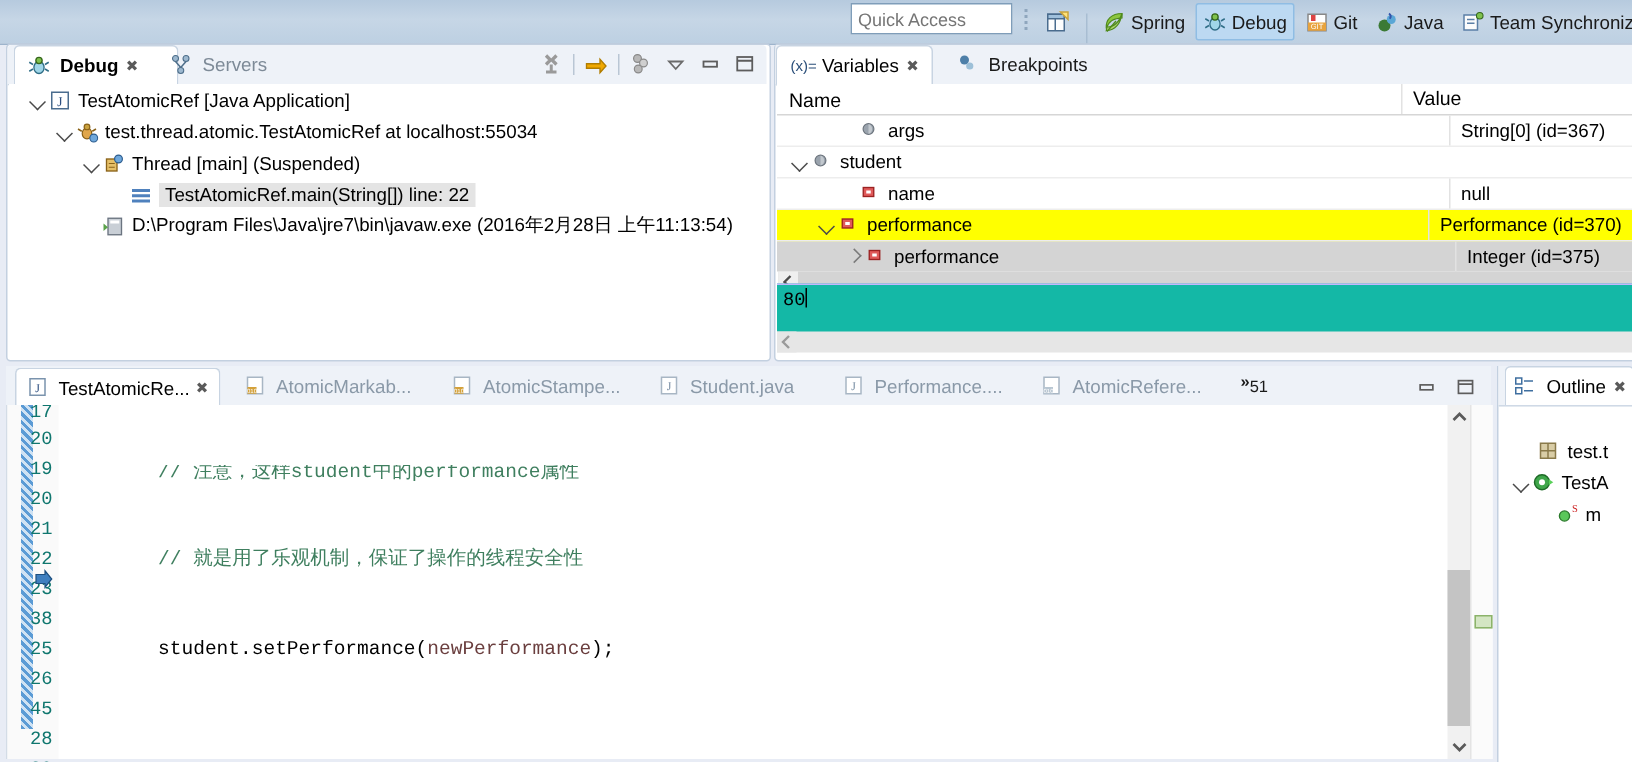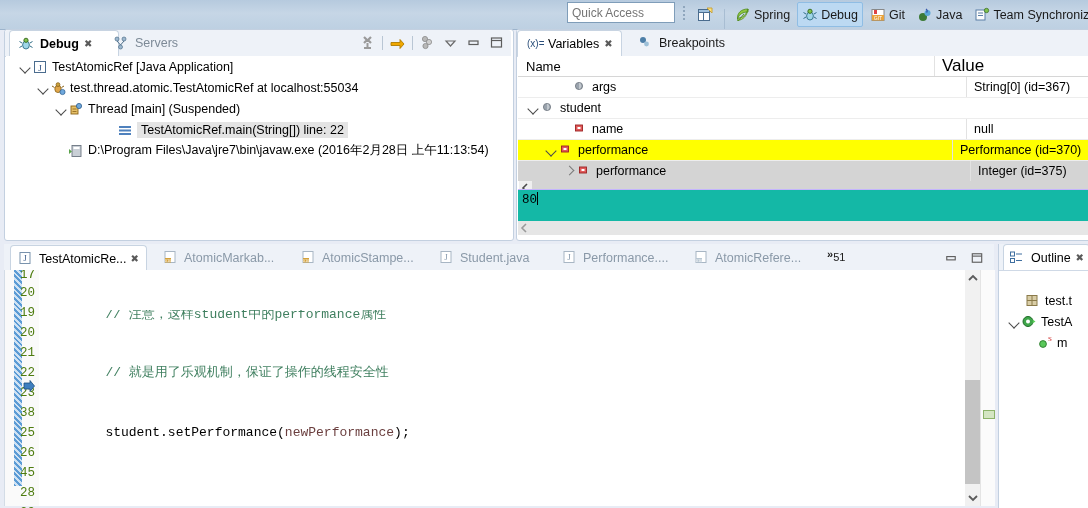--- a/index.html
+++ b/index.html
@@ -110,21 +110,21 @@
   .overflow-ind { position:absolute; top:3px; font-size:12px; color:#1a1a1a; }
   .etab-tools { position:absolute; right:8px; top:6px; display:flex; gap:9px; }
 
   .code-wrap { position:absolute; left:0; top:26px; width:990px; height:236px; background:#fff;
     border-left:1px solid #d3dce6; }
   .gutter-change { position:absolute; left:9px; top:0; width:8px; background:
       repeating-linear-gradient(45deg,#5b9bd5 0 2px,#cfe2f3 2px 4px); }
   .ruler { position:absolute; left:0; top:0; width:34px; height:236px; background:#fafafa; }
   .linenos { position:absolute; left:0; top:0; width:34px; }
   .lineno { height:20px; line-height:20px; text-align:right; padding-right:4px;
-    font-family:"Liberation Mono", monospace; font-size:12.5px; color:#4d7c0f; }
+    font-family:"Liberation Mono", monospace; font-size:12.5px; color:#0f766e; }
   .code { position:absolute; left:38px; top:0; right:36px; font-family:"Liberation Mono", monospace;
     font-size:13px; line-height:20px; white-space:pre; }
   .cline { height:20px; }
   .cmt { color:#3f7f5f; }
   .fld { color:#6a3e3e; }
   .arrow-marker { position:absolute; left:18px; width:13px; height:20px; }
 
   .vscroll { position:absolute; right:14px; top:0; width:16px; height:236px; background:#f1f1f1; }
   .vthumb { position:absolute; left:0; width:16px; background:#c4c4c4; }
   .vsb-arrow { position:absolute; left:0; width:16px; height:16px; }
@@ -332,21 +332,21 @@
           <svg width="16" height="16" viewBox="0 0 16 16">
             <rect x="3" y="5" width="7" height="8" fill="#e6c068" stroke="#8a6218" stroke-width="0.9"></rect>
             <circle cx="11" cy="5" r="2.6" fill="#6fa8dc" stroke="#2d5d8e" stroke-width="0.8"></circle>
             <line x1="4.5" y1="8" x2="8.5" y2="8" stroke="#8a6218" stroke-width="0.8"></line>
             <line x1="4.5" y1="10.5" x2="8.5" y2="10.5" stroke="#8a6218" stroke-width="0.8"></line>
           </svg>
         </span>
         <span class="tlabel">Thread [main] (Suspended)</span>
       </div>
 
-      <div class="trow" style="padding-left:66px;margin-left:31px;">
+      <div class="trow" style="padding-left:66px;">
         <span class="twist"></span>
         <span class="ticon">
           <svg width="16" height="16" viewBox="0 0 16 16">
             <rect x="2" y="4" width="12" height="2" fill="#4f81bd"></rect>
             <rect x="2" y="7.5" width="12" height="2" fill="#4f81bd"></rect>
             <rect x="2" y="11" width="12" height="2" fill="#4f81bd"></rect>
           </svg>
         </span>
         <span class="tlabel sel">TestAtomicRef.main(String[]) line: 22</span>
       </div>
@@ -383,21 +383,21 @@
             <circle cx="9.5" cy="9" r="2.4" fill="#9dc0d8"></circle>
           </svg>
         </span>
         <span style="color:#1a1a1a;">Breakpoints</span>
       </div>
     </div>
 
     <div class="vtable">
       <div class="vrow header">
         <div class="vname" style="padding-left:8px; font-size:13px;">Name</div>
-        <div class="vval" style="font-size:17px;">Value</div>
+        <div class="vval" style="font-size:13px;">Value</div>
       </div>
 
       <div class="vrow">
         <div class="vname" style="padding-left:40px;">
           <span class="twist"></span>
           <span class="ticon">
             <svg width="14" height="14" viewBox="0 0 14 14">
                 <circle cx="7" cy="7" r="3.6" fill="#9aa3ad" stroke="#6d757e" stroke-width="0.8"></circle>
                 <path d="M7 3.6 a3.6 3.6 0 0 1 0 6.8 z" fill="#c2c8ce"></path>
               </svg>

